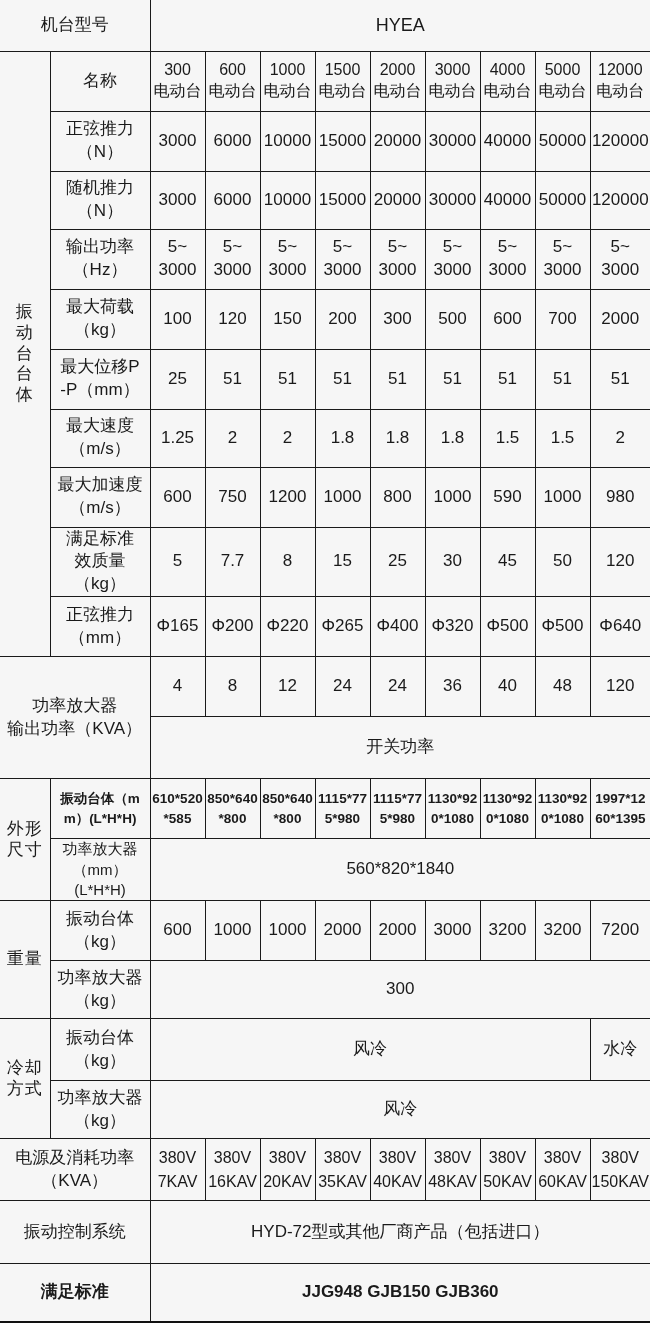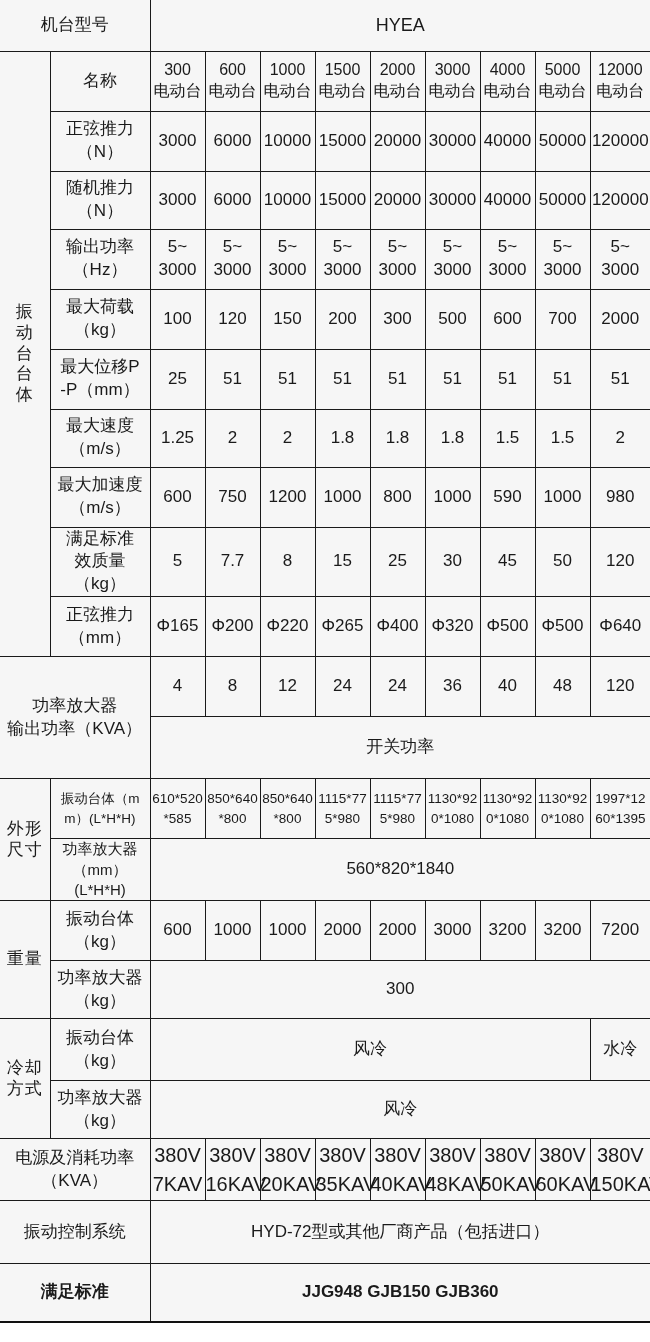--- a/index.html
+++ b/index.html
@@ -20,23 +20,23 @@
     font-size:17px;line-height:1.35;
     overflow:visible;
   }
   
   tr.toprow td{border-top:none;}
   td.no-left{border-left:none;}
   td.last{border-right:none;margin-left:11px;}
   tr.bottomrow td{border-bottom:2px solid #111;font-weight:bold;}
   td.side{font-size:17px;line-height:1.22;letter-spacing:1px;}
   td.lbl{font-size:17px;margin-left:40px;}
-  td.small{font-size:13.5px;line-height:1.5;padding:0;}
+  td.small{font-size:13.5px;line-height:1.5;padding:0;font-weight:bold;}
   td.models{font-size:16px;line-height:1.3;}
-  td.psu{font-size:20px;line-height:1.45;padding:0;text-align:center;}
+  td.psu{font-size:16px;line-height:1.45;padding:0;text-align:center;}
   td.big{font-size:18px;}
 </style>
 </head>
 <body>
 
 <div class="stage">
 <div class="sheet">
 <table class="spec">
   <colgroup>
     <col style="width:50px">

